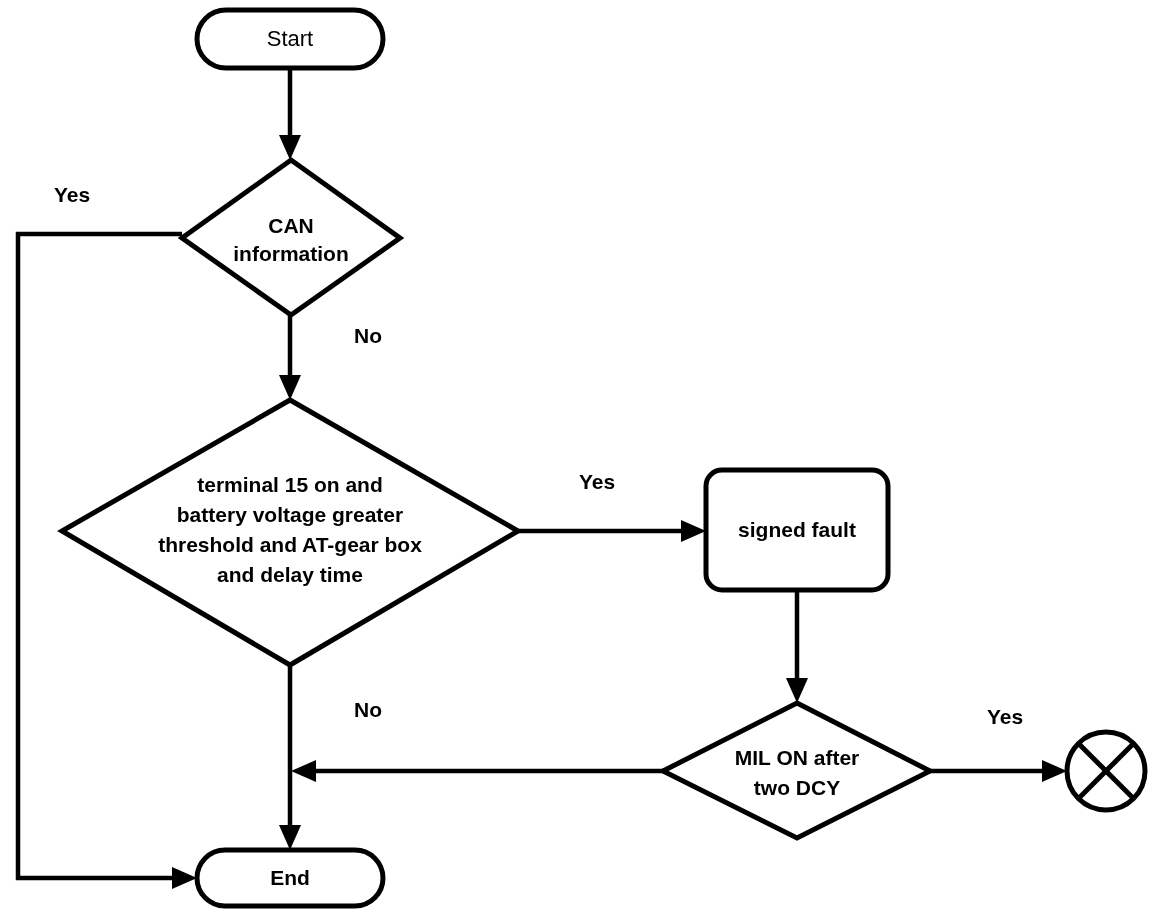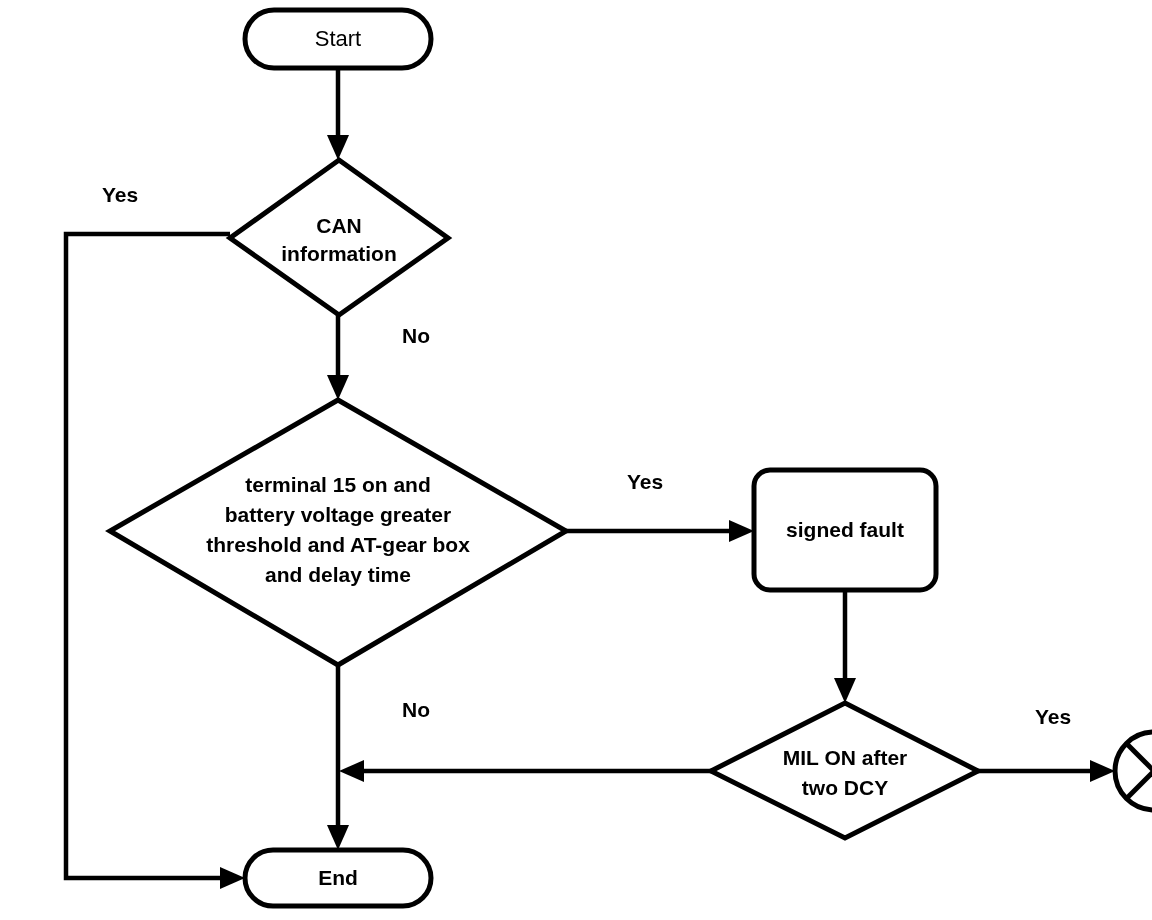--- a/index.html
+++ b/index.html
@@ -11,21 +11,20 @@
     width: 1152px;
     height: 920px;
     font-family: "Liberation Sans", sans-serif;
     overflow: hidden;
   }
   #flowchart-root {
     position: relative;
     width: 1024px;
     height: 920px;
     background: #ffffff;
-    padding-left: 48px;
   }
   svg#flow-svg {
     display: block;
     width: 1152px;
     height: 920px;
   }
   .shape-outline {
     fill: #ffffff;
     stroke: #000000;
     stroke-width: 5;

